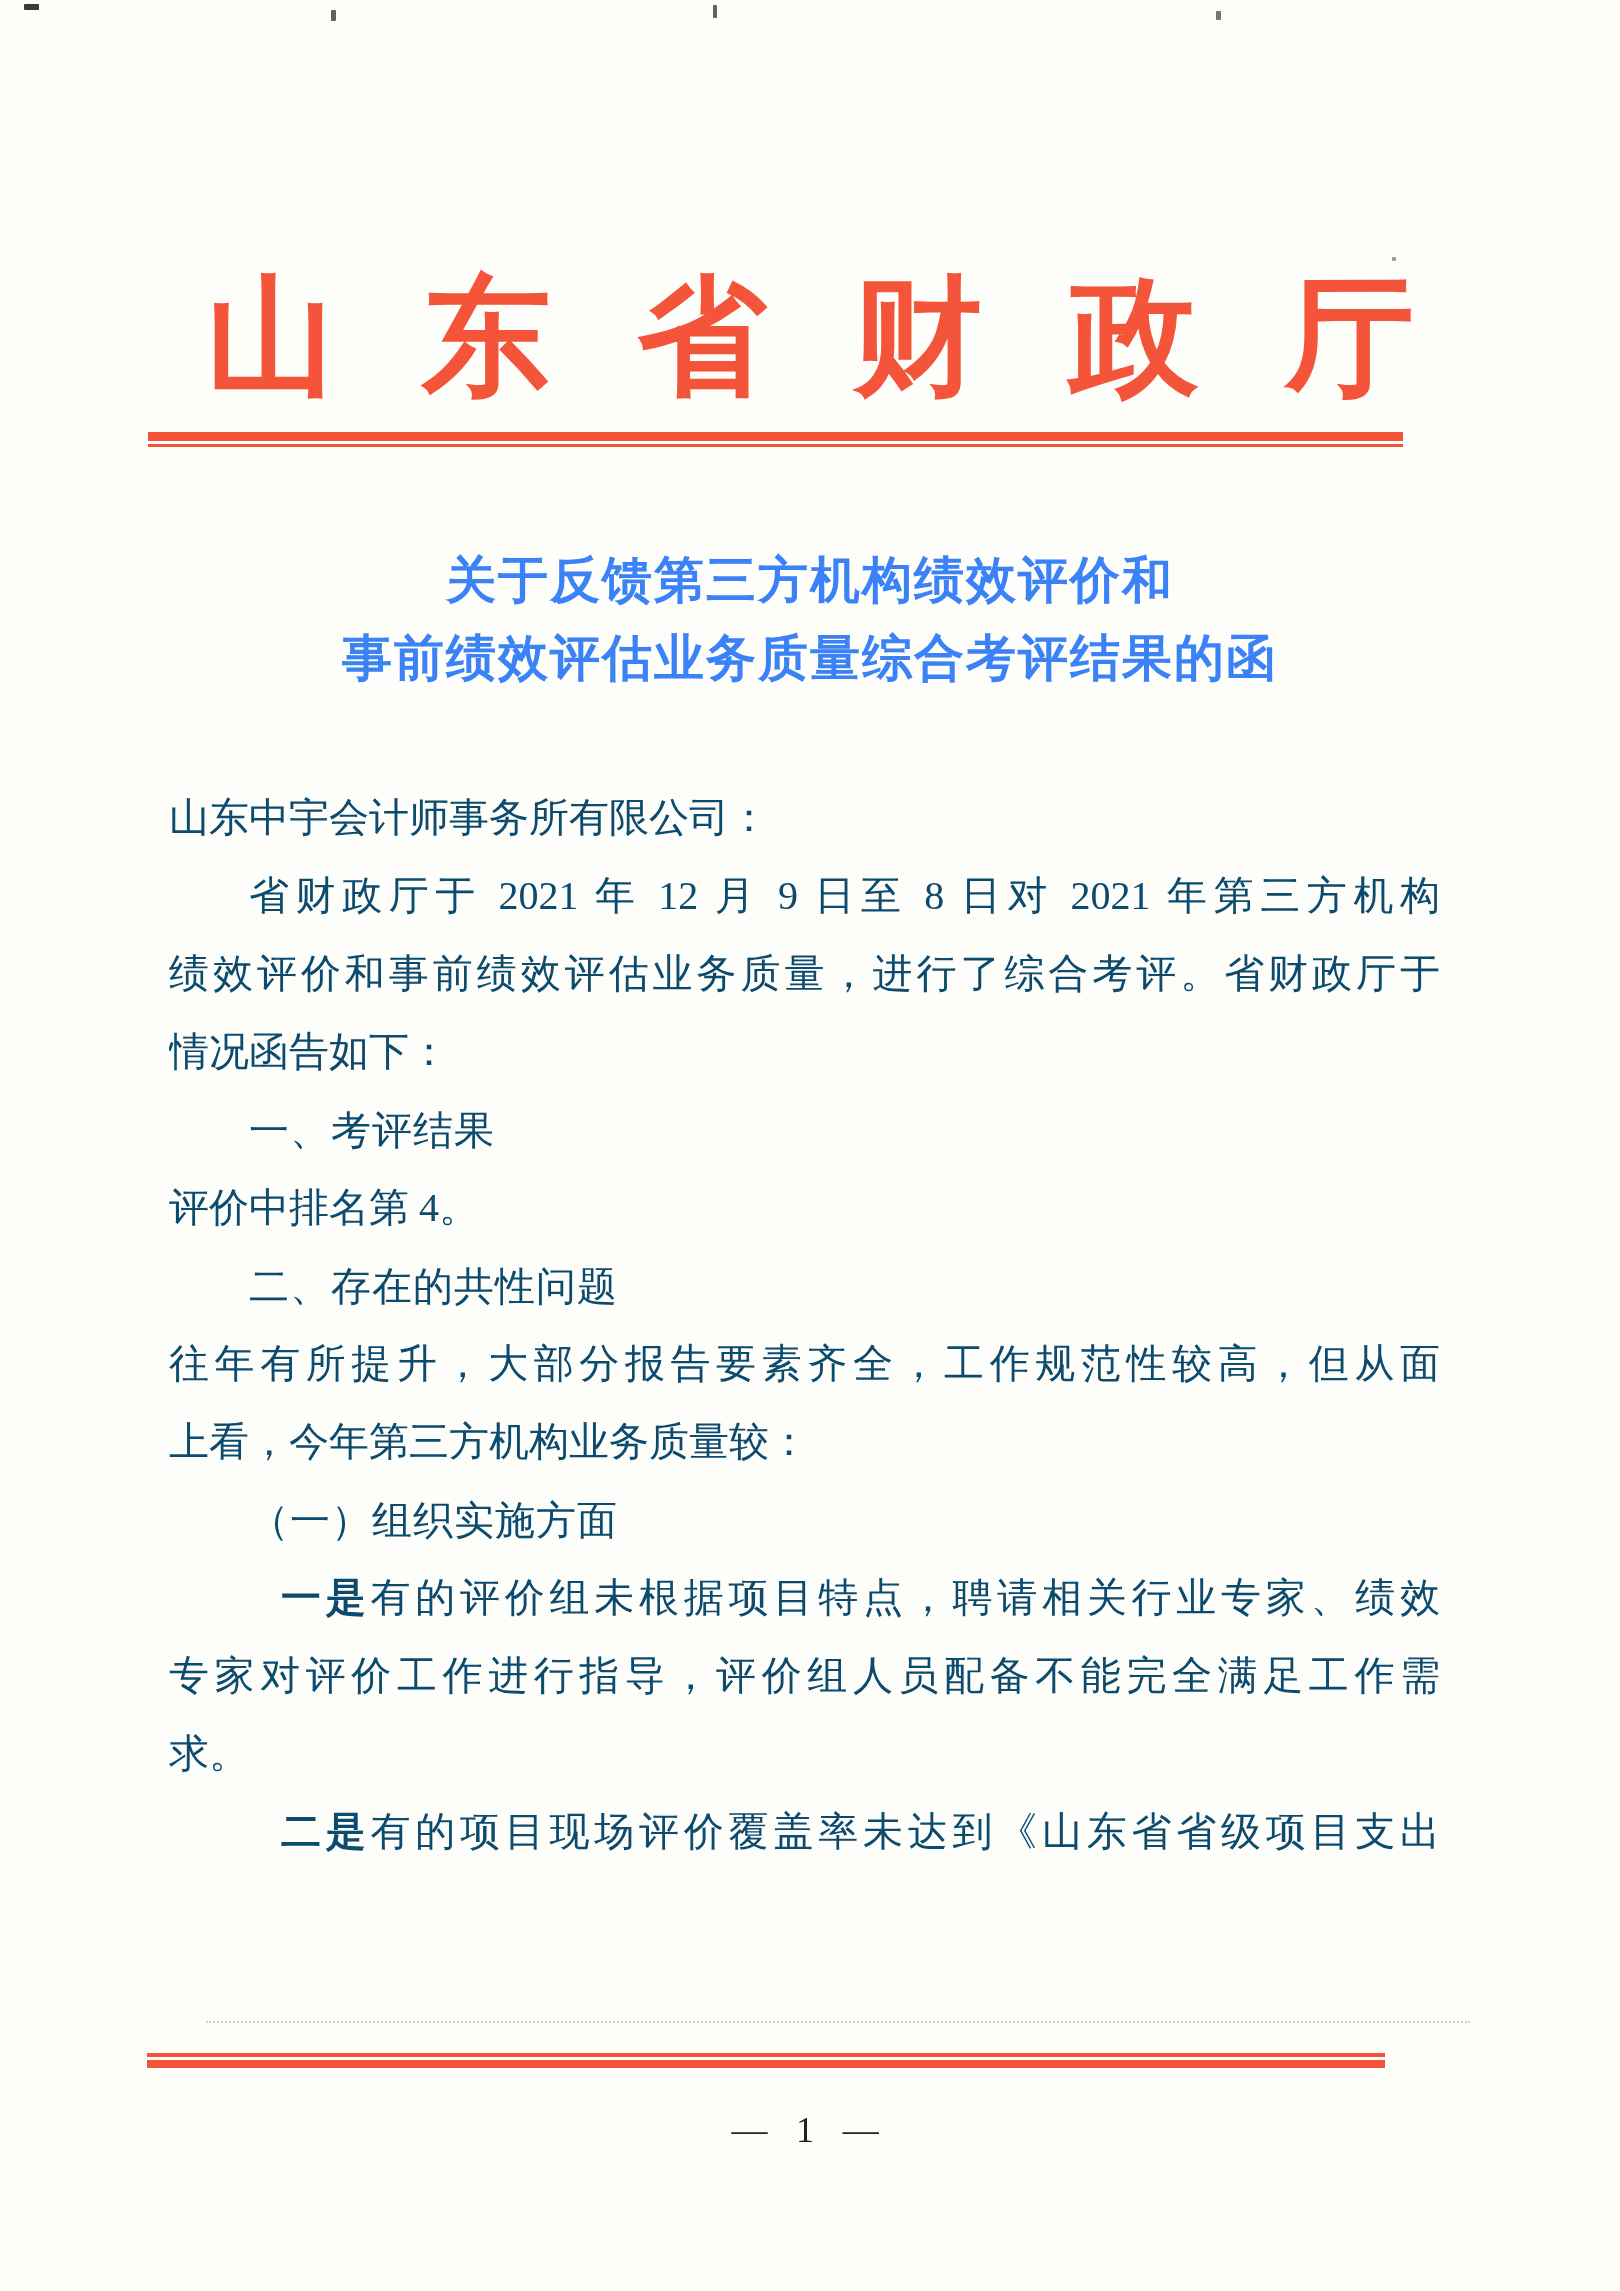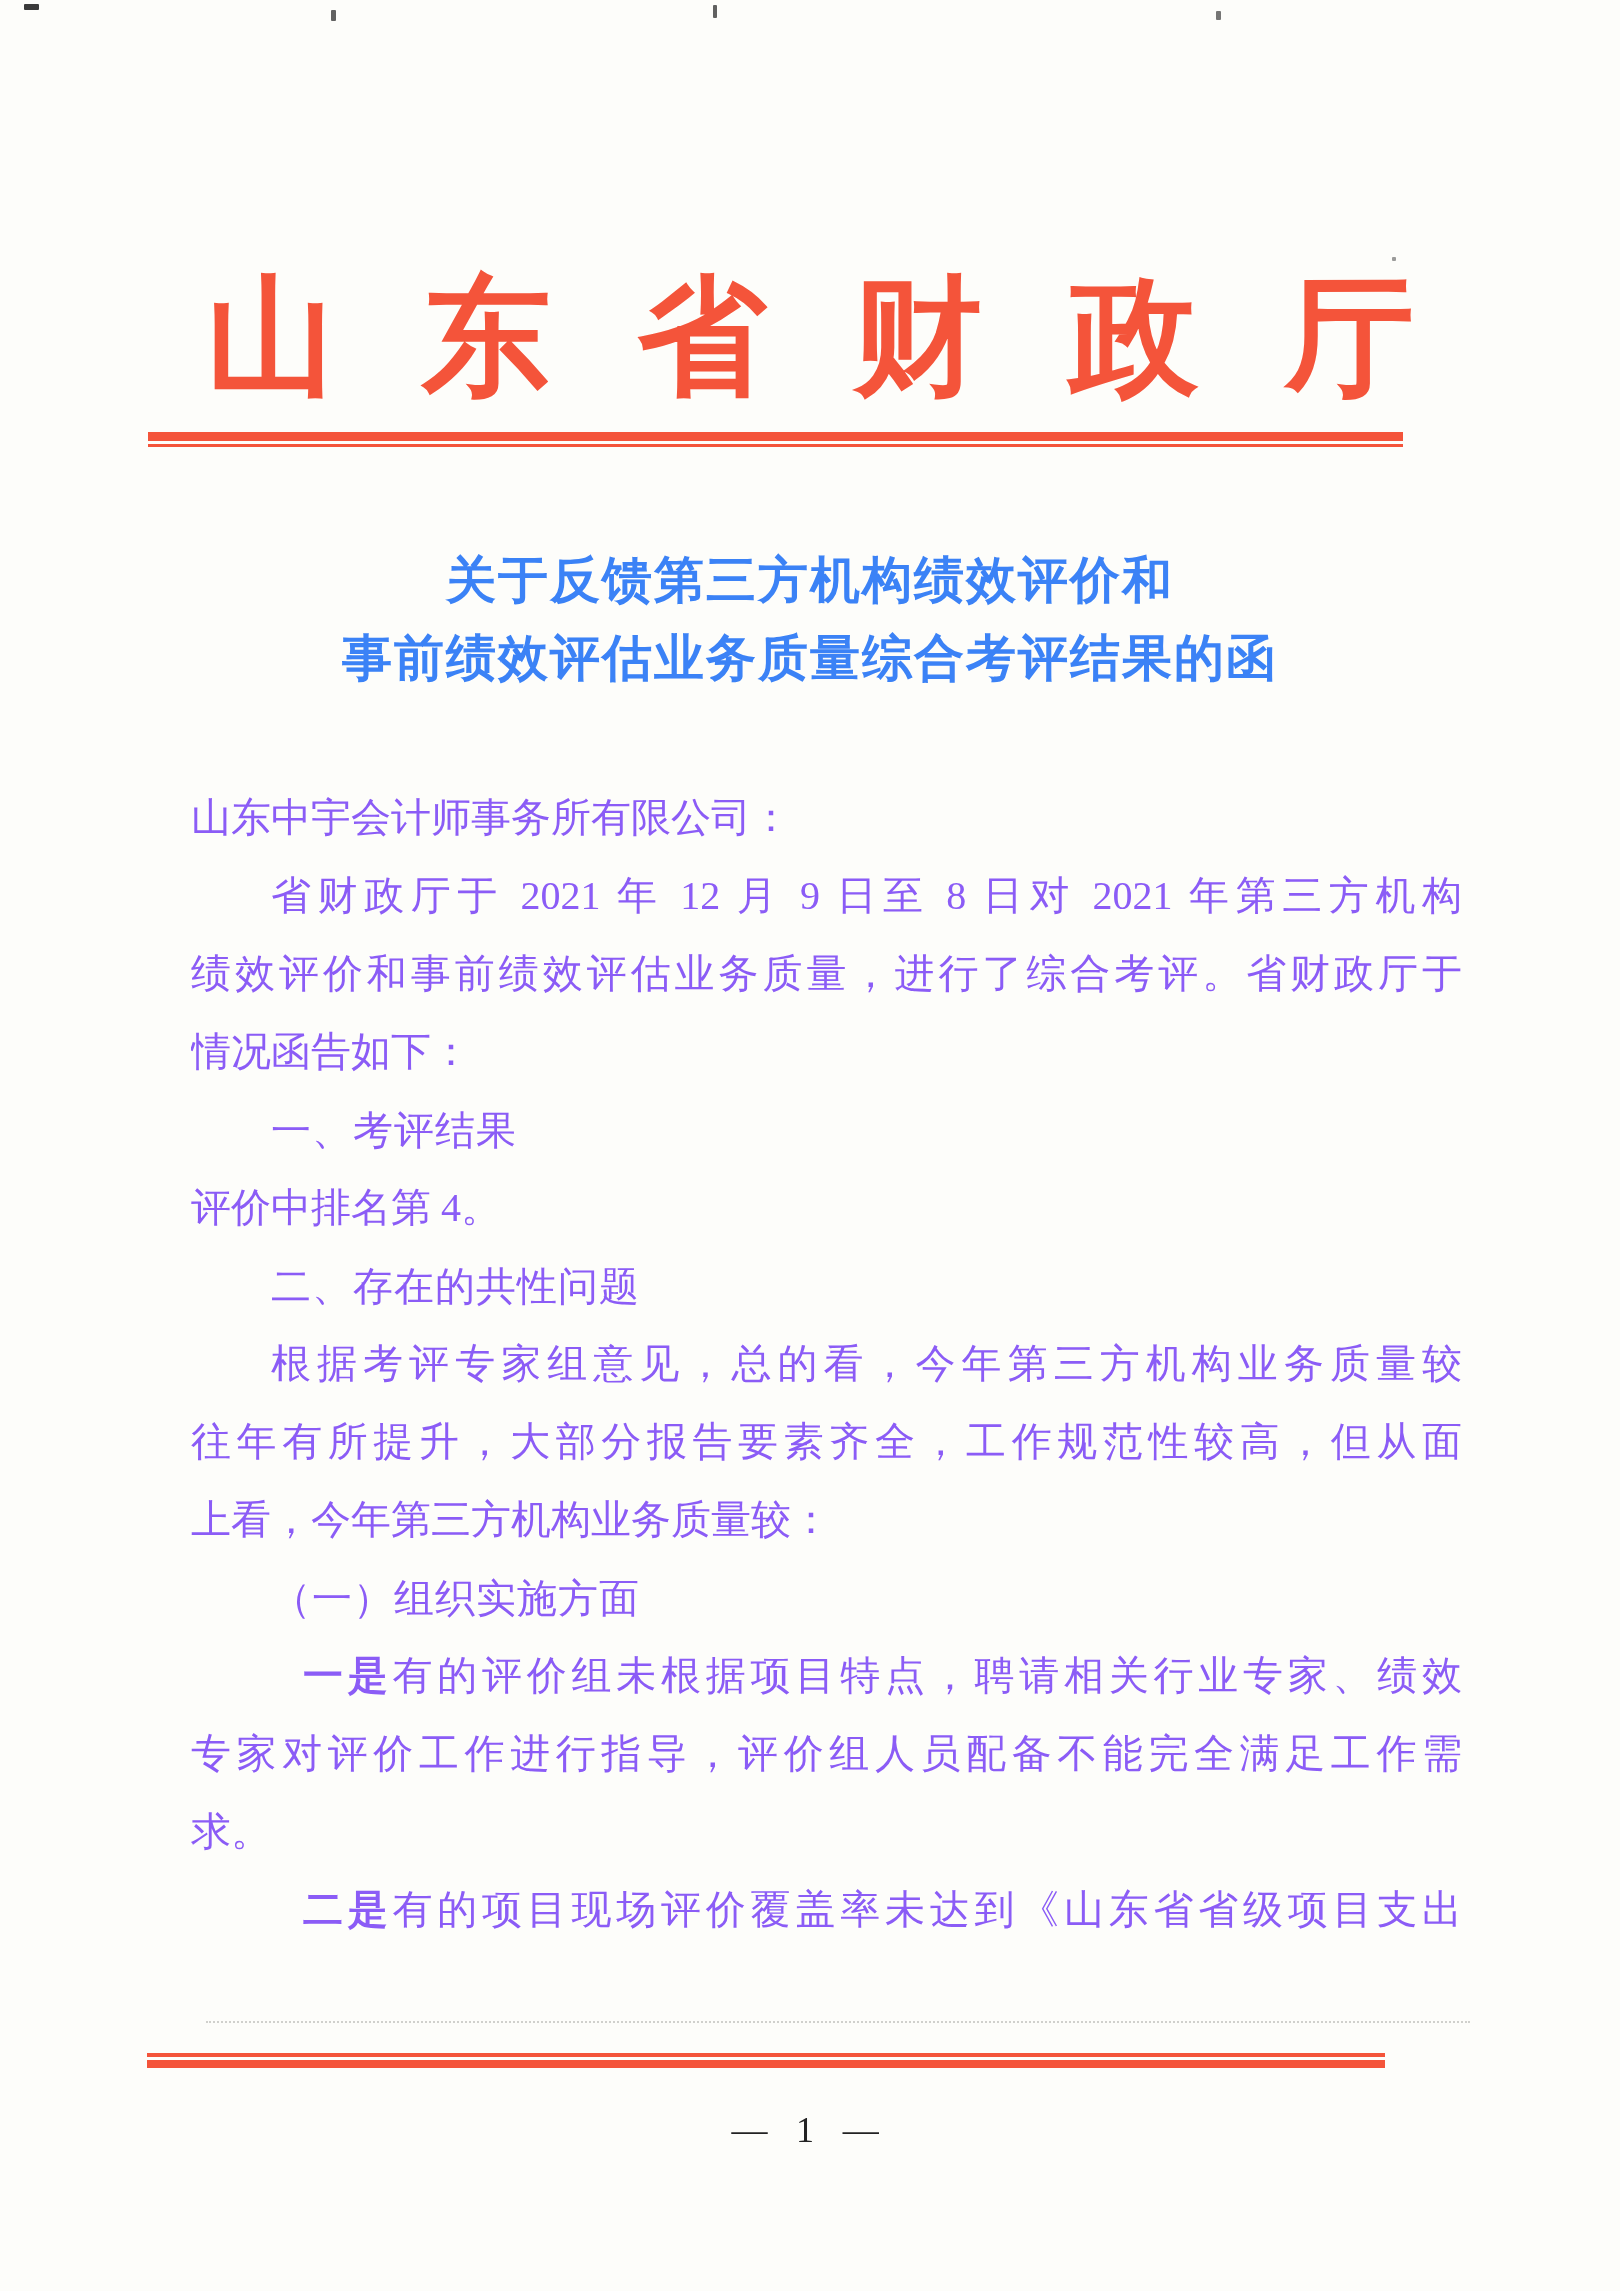--- a/index.html
+++ b/index.html
@@ -35,23 +35,23 @@
     position:absolute; top:541px; left:0; right:0;
     text-align:center;
     font-size:50px; font-weight:bold; line-height:78px;
     letter-spacing:2px;
     color:#3b82f6;
   }
 
   
   .body-text {
     position:absolute;
-    top:779px; left:191px; width:1271px;
+    top:779px; left:169px; width:1271px;
     font-size:40px; line-height:78px;
-    color:#8b5cf6;
+    color:#0c4a6e;
   }
   .bline { height:78px; overflow:hidden; }
   .bline.indent { text-indent:2em; }
   .bline.fill   { text-align:justify; text-align-last:justify; }
   .bline.bold   {
     font-weight:normal;
     font-family:"Liberation Sans","DejaVu Sans",sans-serif;
     letter-spacing:1px;
   }
   .bline .prefix { font-weight:bold;margin-left:32px; }
@@ -113,21 +113,20 @@
   </div>
 
   <div class="body-text">
       <div class="bline">山东中宇会计师事务所有限公司：</div>
       <div class="bline indent fill">省财政厅于 2021 年 12 月 9 日至 8 日对 2021 年第三方机构</div>
       <div class="bline fill">绩效评价和事前绩效评估业务质量，进行了综合考评。省财政厅于</div>
       <div class="bline">情况函告如下：</div>
       <div class="bline indent bold">一、考评结果</div>
       <div class="bline">评价中排名第 4。</div>
       <div class="bline indent bold">二、存在的共性问题</div>
-      <div class="bline indent fill">根据考评专家组意见，总的看，今年第三方机构业务质量较</div>
       <div class="bline fill">往年有所提升，大部分报告要素齐全，工作规范性较高，但从面</div>
       <div class="bline">上看，今年第三方机构业务质量较：</div>
       <div class="bline indent bold">（一）组织实施方面</div>
       <div class="bline indent fill"><b class="prefix">一是</b>有的评价组未根据项目特点，聘请相关行业专家、绩效</div>
       <div class="bline fill">专家对评价工作进行指导，评价组人员配备不能完全满足工作需</div>
       <div class="bline">求。</div>
       <div class="bline indent fill"><b class="prefix">二是</b>有的项目现场评价覆盖率未达到《山东省省级项目支出</div>
     </div>
 
   <div class="noise-line"></div>

